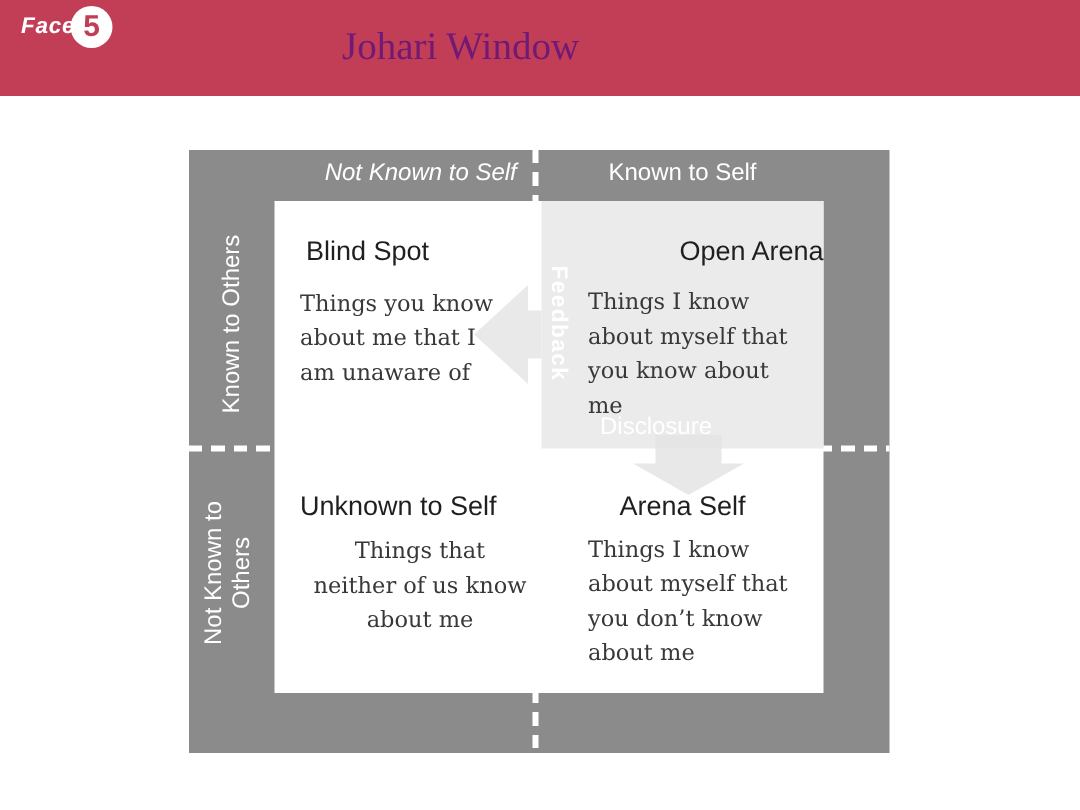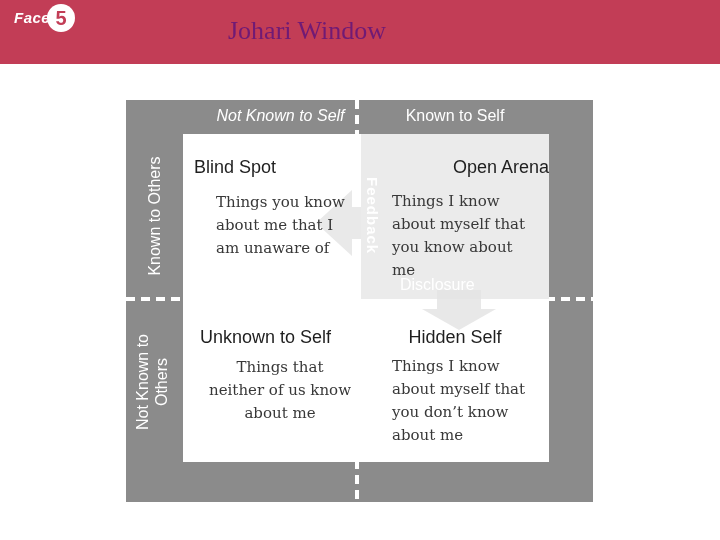--- a/index.html
+++ b/index.html
@@ -43,28 +43,28 @@
   .col-header{top:107px;height:22px;font-size:16px;color:#ffffff;text-align:center;}
   .col-header.left{left:194px;width:173px;font-style:italic;}
   .col-header.right{left:361px;width:188px;}
 
   .row-header{font-size:16px;color:#ffffff;text-align:center;white-space:pre-line;
     transform:rotate(-90deg);transform-origin:center center;line-height:19px;}
   .row-header.top{left:70px;top:206px;width:170px;height:20px;}
   .row-header.bottom{left:92px;top:363px;width:120px;height:38px;}
 
   .q-title{font-size:18px;color:#1f1f1f;}
-  .q-title.blind{left:194px;top:157px;}
+  .q-title.blind{left:204px;top:157px;}
   .q-title.open{left:361px;top:157px;width:188px;text-align:right;}
   .q-title.unknown{left:200px;top:327px;}
   .q-title.hidden{left:361px;top:327px;width:188px;text-align:center;}
 
   .q-body{font-family:"DejaVu Serif", serif;font-size:15px;line-height:23px;
     color:#383838;white-space:pre-line;}
-  .q-body.blind{left:200px;top:191px;width:150px;margin-left:16px;}
+  .q-body.blind{left:200px;top:191px;width:150px;}
   .q-body.open{left:392px;top:190px;width:152px;}
   .q-body.unknown{left:200px;top:356px;width:160px;text-align:center;}
   .q-body.hidden{left:392px;top:355px;width:152px;}
 
   .feedback-label{left:361px;top:177px;height:92px;width:20px;
     writing-mode:vertical-rl;font-size:15px;font-weight:bold;letter-spacing:1px;
     color:#ffffff;z-index:6;}
   .disclosure-label{left:400px;top:276px;width:128px;text-align:left;
     font-size:16px;color:#ffffff;z-index:6;}
 </style>
@@ -105,20 +105,20 @@
 <div class="abs txt q-body open">Things I know
 about myself that
 you know about
 me</div>
 
 <div class="abs txt q-title unknown">Unknown to Self</div>
 <div class="abs txt q-body unknown">Things that
 neither of us know
 about me</div>
 
-<div class="abs txt q-title hidden">Hidden Self</div>
+<div class="abs txt q-title hidden">Arena Self</div>
 <div class="abs txt q-body hidden">Things I know
 about myself that
 you don’t know
 about me</div>
 
 <div class="abs feedback-label">Feedback</div>
 <div class="abs disclosure-label">Disclosure</div>
 
 </body></html>

